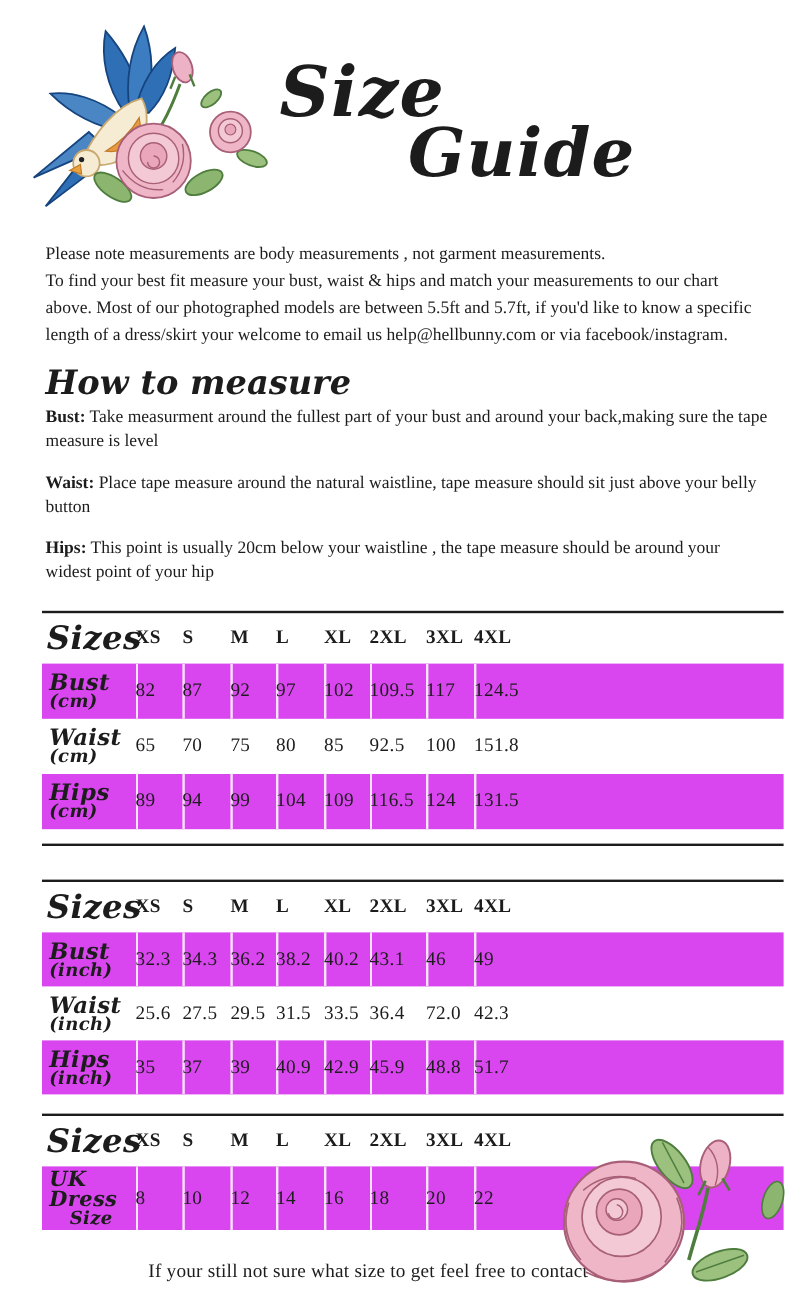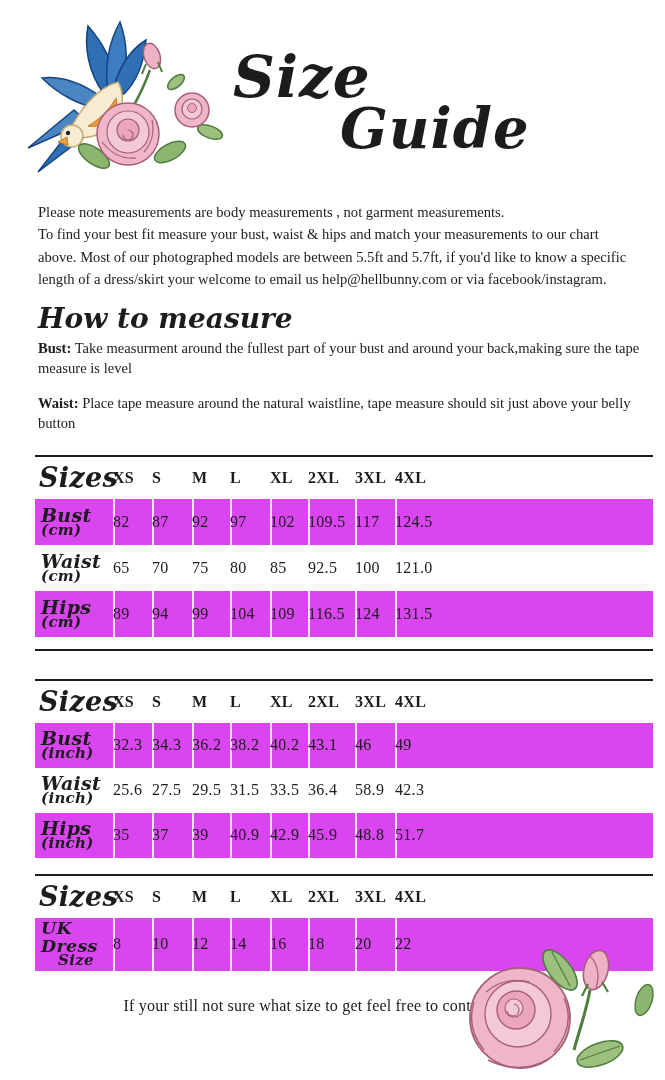--- a/index.html
+++ b/index.html
@@ -101,20 +101,21 @@
   <div class="script title-guide">Guide</div>
 
   <div class="content">
 
     <p class="intro"><span class="l1">Please note measurements are body measurements , not garment measurements.</span><span>To find your best fit measure your bust, waist &amp; hips and match your measurements to our chart above. Most of our photographed models are between 5.5ft and 5.7ft, if you'd like to know a specific length of a dress/skirt your welcome to email us help@hellbunny.com or via facebook/instagram.</span></p>
 
     <div class="script howto-heading">How to measure</div>
     <div id="measure-items">
         <p class="measure-item"><b>Bust:</b><span> Take measurment around the fullest part of your bust and around your back,making sure the tape measure is level</span></p>
         <p class="measure-item"><b>Waist:</b><span> Place tape measure around the natural waistline, tape measure should sit just above your belly button</span></p>
+        <p class="measure-item"><b>Hips:</b><span> This point is usually 20cm below your waistline , the tape measure should be around your widest point of your hip</span></p>
       </div>
 
     <div id="tables">
         <div class="stable mt1">
           <div class="rule"></div>
           <div class="trow thead">
             <div class="cell hlabel script">Sizes</div>
             <div class="cell">XS</div>
             <div class="cell">S</div>
             <div class="cell">M</div>
@@ -145,21 +146,21 @@
               <span class="l1">Waist</span>
               <span class="l2">(cm)</span>
             </div>
             <div class="cell val">65</div>
             <div class="cell val">70</div>
             <div class="cell val">75</div>
             <div class="cell val">80</div>
             <div class="cell val">85</div>
             <div class="cell val">92.5</div>
             <div class="cell val">100</div>
-            <div class="cell val">121.0</div>
+            <div class="cell val">151.8</div>
             <div class="cell"></div>
           </div>
           <div class="trow h46 shaded">
             <div class="cell rlabel script">
               <span class="l1">Hips</span>
               <span class="l2">(cm)</span>
             </div>
             <div class="cell val">89</div>
             <div class="cell val">94</div>
             <div class="cell val">99</div>
@@ -205,21 +206,21 @@
             <div class="cell rlabel script">
               <span class="l1">Waist</span>
               <span class="l2">(inch)</span>
             </div>
             <div class="cell val">25.6</div>
             <div class="cell val">27.5</div>
             <div class="cell val">29.5</div>
             <div class="cell val">31.5</div>
             <div class="cell val">33.5</div>
             <div class="cell val">36.4</div>
-            <div class="cell val">58.9</div>
+            <div class="cell val">72.0</div>
             <div class="cell val">42.3</div>
             <div class="cell"></div>
           </div>
           <div class="trow h45 shaded">
             <div class="cell rlabel script">
               <span class="l1">Hips</span>
               <span class="l2">(inch)</span>
             </div>
             <div class="cell val">35</div>
             <div class="cell val">37</div>

